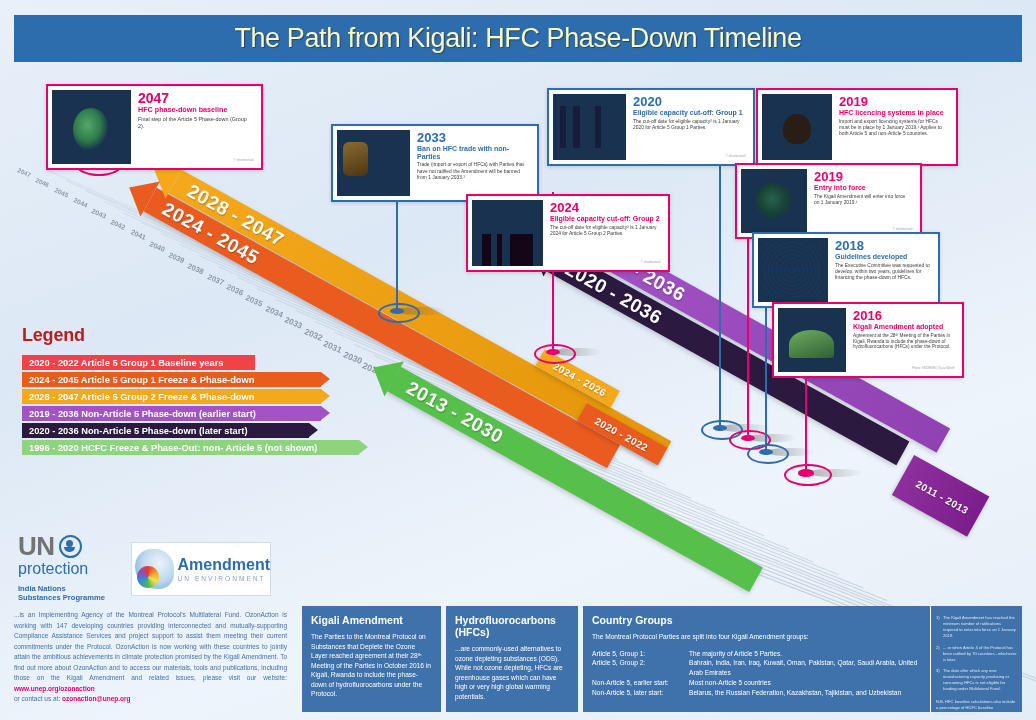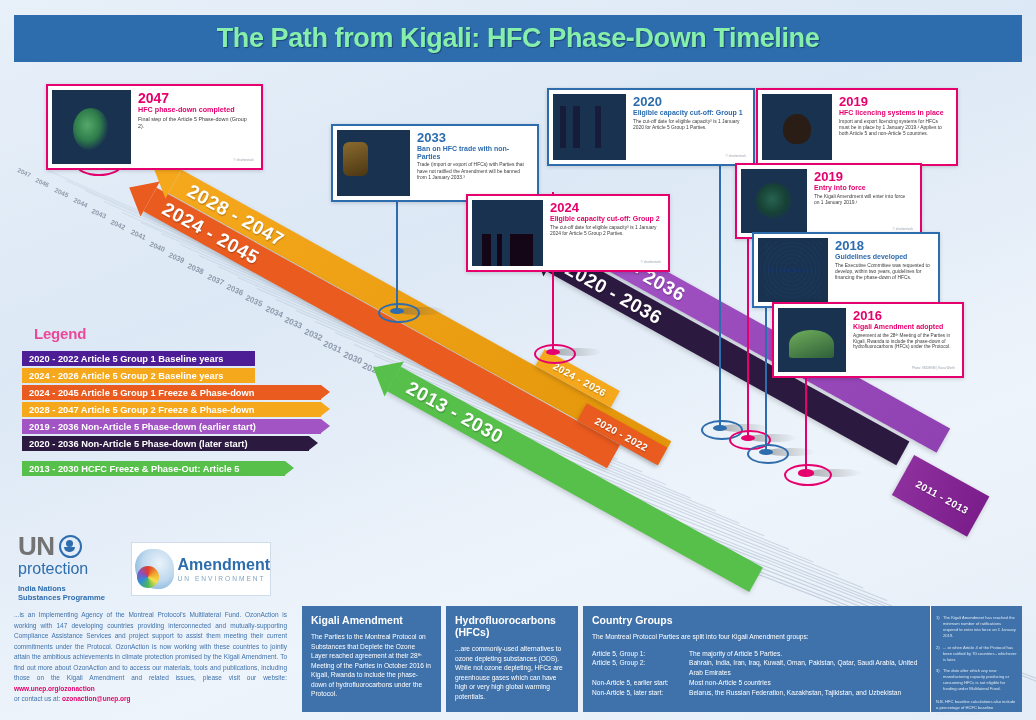--- a/index.html
+++ b/index.html
@@ -11,21 +11,21 @@
     position:relative;
   }
   #stage{position:absolute;left:0;top:0;width:1036px;height:720px;overflow:hidden;}
 
   
   .titlebar{
     position:absolute;left:14px;top:15px;width:1008px;height:47px;
     background:#2d6cad;display:flex;align-items:center;justify-content:center;
   }
   .titlebar .ttl{
-    color:#86efac;font-size:27px;font-weight:bold;letter-spacing:-0.4px;
+    color:#fef9c3;font-size:27px;font-weight:normal;letter-spacing:-0.4px;
     text-shadow:1px 1px 1px rgba(0,0,0,.35);white-space:nowrap;
   }
 
   
   .ladder{position:absolute;left:0;top:90px;width:1036px;height:510px;}
   .rung{position:absolute;height:1px;background:#b9c6d6;transform-origin:left center;}
   .yr{
     position:absolute;color:#8d99aa;font-weight:bold;white-space:nowrap;
     transform-origin:left center;
   }
@@ -95,21 +95,21 @@
   .th-mlf .mlftxt{color:#16356b;font-weight:bold;font-size:6px;letter-spacing:.2px;text-align:center;}
   .th-mlf::before{content:"";position:absolute;left:8%;top:6%;width:84%;height:88%;
             background:repeating-radial-gradient(circle at 48% 50%,rgba(40,80,150,.0) 0 3px,rgba(40,80,150,.16) 3px 4px);}
   .th-dome{background:linear-gradient(180deg,#4a5f8e 0%,#8d8fae 40%,#d7b8a0 72%,#2b2f44 100%);}
   .th-dome::after{content:"";position:absolute;left:16%;top:34%;width:66%;height:44%;border-radius:50% 50% 8% 8%;
             background:linear-gradient(160deg,#6fae5a,#2f5f3a);}
 
   
   .legendbox{position:absolute;left:22px;top:325px;width:330px;}
   .legendbox h2{
-    margin:0 0 9px 12px;color:#ec4899;font-size:15px;font-weight:bold;letter-spacing:-.2px;
+    margin:0 0 9px 0;color:#b91c1c;font-size:18px;font-weight:bold;letter-spacing:-.2px;
   }
   .lgrow{
     position:relative;height:15px;margin-bottom:2px;display:flex;align-items:center;
     color:#fff;font-size:9.3px;font-weight:bold;white-space:nowrap;padding-left:7px;
   }
   .lgrow.gap{margin-top:10px;}
   .lgrow .chev{
     position:absolute;right:-9px;top:0;width:0;height:0;
     border-top:7.5px solid transparent;border-bottom:7.5px solid transparent;
   }
@@ -322,21 +322,21 @@
         <div class="ring" style="left: 784px; top: 464px; width: 44px; height: 18px; border-color: rgb(229, 0, 109);"></div>
         <div class="dot" style="left: 797.64px; top: 469.22px; width: 16.72px; height: 7.56px; background: rgb(229, 0, 109);"></div>
       </div>
     </div>
 
   <div id="cards">
       <div class="card" style="left: 46px; top: 84px; width: 205px; height: 74px; border-color: rgb(229, 0, 109);">
         <div class="thumb th-earth" style="width: 79px;"></div>
         <div class="txt">
           <div class="yrbig" style="font-size: 14px; color: rgb(229, 0, 109);">2047</div>
-          <div class="sub" style="font-size: 7.2px; color: rgb(229, 0, 109); margin-top: 1px;">HFC phase-down completed</div>
+          <div class="sub" style="font-size: 7.2px; color: rgb(229, 0, 109); margin-top: 1px;">HFC phase-down baseline</div>
           <div class="body" style="font-size: 5.4px; margin-top: 2px;">Final step of the Article 5 Phase-down (Group 2).</div>
           <div class="credit">© shutterstock</div>
         </div>
       </div>
       <div class="card blue" style="left: 331px; top: 124px; width: 196px; height: 66px; border-color: rgb(45, 108, 173);">
         <div class="thumb th-green" style="width: 73px;"></div>
         <div class="txt">
           <div class="yrbig" style="font-size: 13px; color: rgb(45, 108, 173);">2033</div>
           <div class="sub" style="font-size: 7px; color: rgb(45, 108, 173); margin-top: 1px;">Ban on HFC trade with non-Parties</div>
           <div class="body" style="font-size: 4.9px; margin-top: 2px;">Trade (import or export of HFCs) with Parties that have not ratified the Amendment will be banned from 1 January 2033.³</div>
@@ -394,45 +394,42 @@
           <div class="sub" style="font-size: 7px; color: rgb(229, 0, 109); margin-top: 1px;">Kigali Amendment adopted</div>
           <div class="body" style="font-size: 4.7px; margin-top: 2px;">Agreement at the 28ᵗʰ Meeting of the Parties in Kigali, Rwanda to include the phase-down of hydrofluorocarbons (HFCs) under the Protocol.</div>
           <div class="credit">Photo: IISD/ENB | Kiara Worth</div>
         </div>
       </div>
     </div>
 
   <div class="legendbox">
     <h2>Legend</h2>
     <div id="legend-rows">
-        <div class="lgrow" style="background: #4c1d95; width: 226px; align-items: center;">
+        <div class="lgrow" style="background: #ef4444; width: 226px; align-items: center;">
           <span>2020 - 2022 Article 5 Group 1 Baseline years</span>
-        </div>
-        <div class="lgrow" style="background: rgb(245, 168, 28); width: 226px;">
-          <span>2024 - 2026 Article 5 Group 2 Baseline years</span>
         </div>
         <div class="lgrow" style="background: rgb(234, 91, 31); width: 292px;">
           <span>2024 - 2045 Article 5 Group 1 Freeze &amp; Phase-down</span>
           <span class="chev" style="border-left: 9px solid rgb(234, 91, 31);"></span>
         </div>
         <div class="lgrow" style="background: rgb(245, 168, 28); width: 292px; text-align: center;">
           <span>2028 - 2047 Article 5 Group 2 Freeze &amp; Phase-down</span>
           <span class="chev" style="border-left: 9px solid rgb(245, 168, 28);"></span>
         </div>
         <div class="lgrow" style="background: rgb(162, 83, 196); width: 292px;">
           <span>2019 - 2036 Non-Article 5 Phase-down (earlier start)</span>
           <span class="chev" style="border-left: 9px solid rgb(162, 83, 196);"></span>
         </div>
         <div class="lgrow" style="background: rgb(44, 25, 64); width: 280px;">
           <span>2020 - 2036 Non-Article 5 Phase-down (later start)</span>
           <span class="chev" style="border-left: 9px solid rgb(44, 25, 64);"></span>
         </div>
-        <div class="lgrow gap" style="background: rgb(86, 192, 74); width: 256px;">
-          <span>2013 - 2030 HCFC Freeze &amp; Phase-Out: Article 5</span>
-          <span class="chev" style="border-left: 9px solid rgb(86, 192, 74);"></span>
+        <div class="lgrow" style="background: rgb(142, 212, 127); width: 330px;">
+          <span>1996 - 2020 HCFC Freeze &amp; Phase-Out: non- Article 5 (not shown)</span>
+          <span class="chev" style="border-left: 9px solid rgb(142, 212, 127);"></span>
         </div>
       </div>
   </div>
 
   <div class="logos">
     <div class="unlogo">
       <div>
         <span class="un">UN</span><span class="globe"></span>
       </div>
       <div class="env">protection</div>

